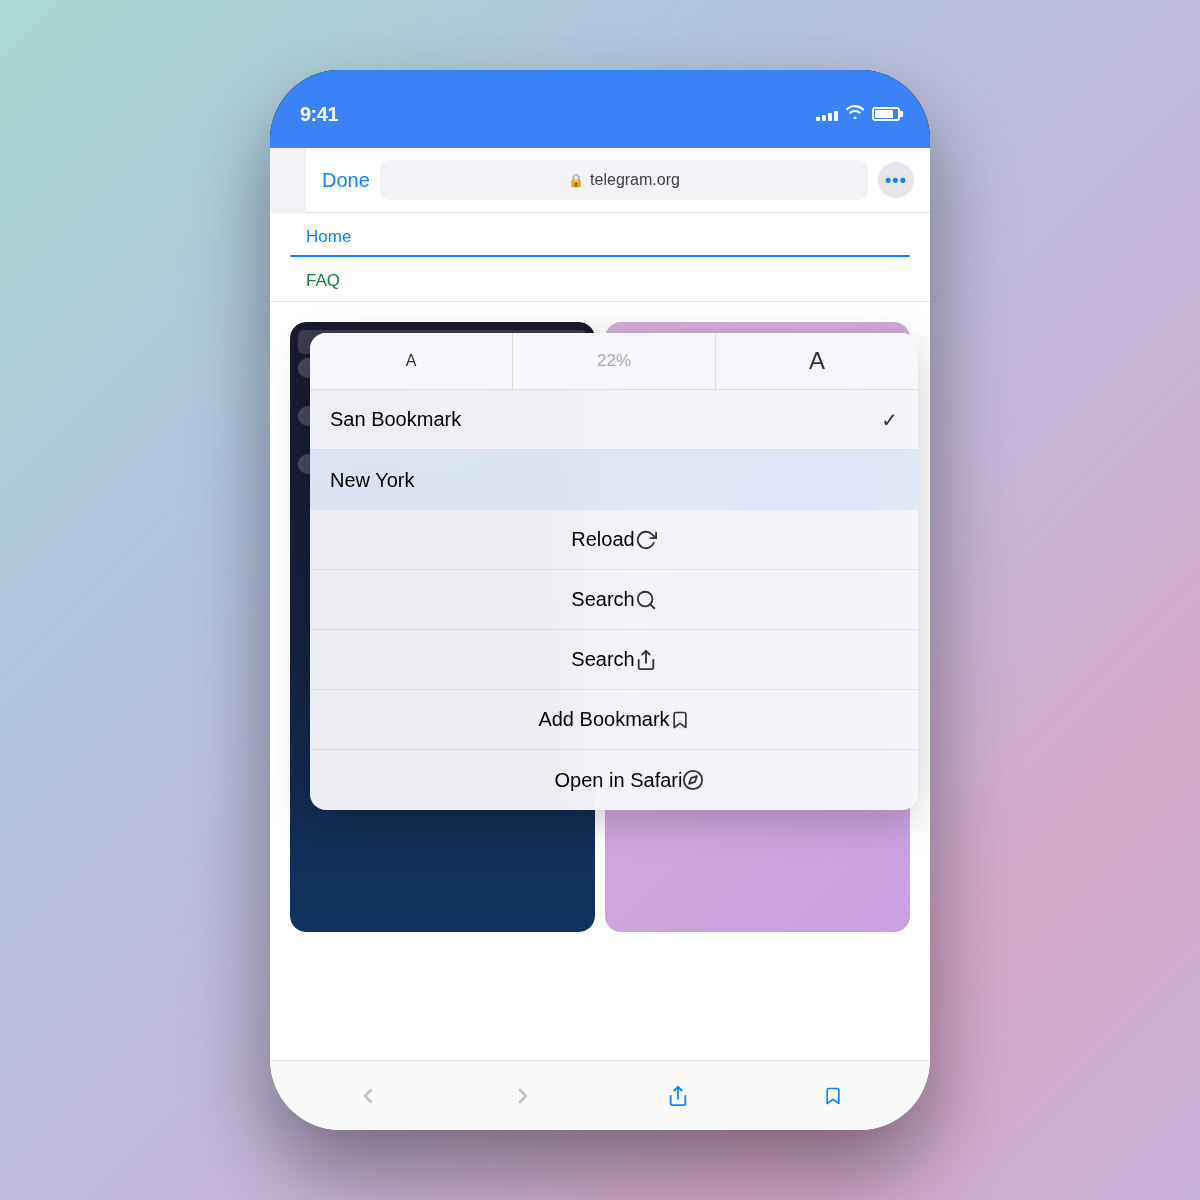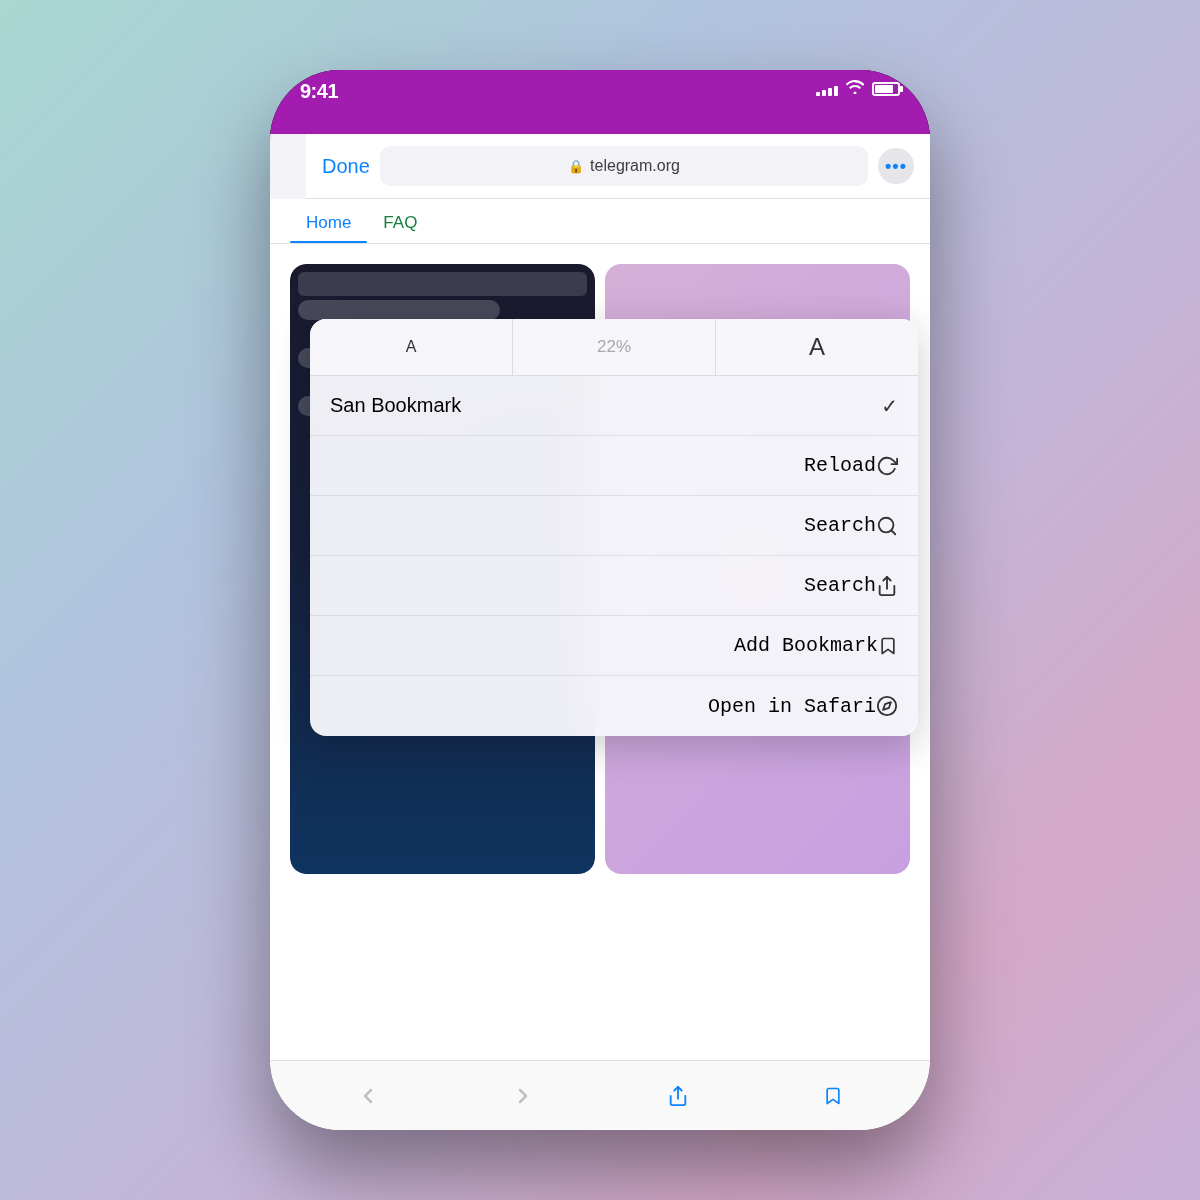--- a/index.html
+++ b/index.html
@@ -23,24 +23,24 @@
       position: relative;
       box-shadow: 0 40px 80px rgba(0,0,0,0.4), inset 0 0 0 2px #333;
       display: flex;
       flex-direction: column;
       align-items: center;
       overflow: hidden;
     }
 
     .status-bar {
       width: 100%;
-      height: 64px;
-      background: #a21caf;
-      display: flex;
-      align-items: flex-start;
+      height: 78px;
+      background: #3b82f6;
+      display: flex;
+      align-items: center;
       justify-content: space-between;
       padding: 10px 30px 0 30px;
       flex-shrink: 0;
     }
 
     .status-time {
       color: #fff;
       font-size: 20px;
       font-weight: 600;
       letter-spacing: -0.5px;
@@ -179,20 +179,21 @@
       flex-direction: column;
       position: relative;
       overflow: hidden;
     }
 
     .tabs-bar {
       display: flex;
       border-bottom: 1px solid #e0e0e0;
       padding: 0 20px;
       background: #fff;
+      flex-direction: column;
     }
 
     .tab-item {
       padding: 14px 16px 10px;
       font-size: 17px;
       cursor: pointer;
       position: relative;
     }
 
     .tab-item.active {
@@ -346,28 +347,27 @@
     .font-size-a-large {
       font-size: 24px;
       color: #333;
       font-weight: 500;
     }
 
     
     .menu-item {
       display: flex;
       align-items: center;
-      justify-content: flex-end;
+      justify-content: center;
       padding: 16px 20px;
       border-bottom: 1px solid rgba(0,0,0,0.08);
       cursor: pointer;
       background: transparent;
       transition: background 0.1s;
       min-height: 60px;
-      font-family: Liberation Mono, monospace;
     }
 
     .menu-item:last-child {
       border-bottom: none;
       margin-left: 31px;
     }
 
     .menu-item-label {
       font-size: 20px;
       color: #000;
@@ -514,20 +514,23 @@
             <div class="font-btn">
               <span class="font-size-a-large">A</span>
             </div>
           </div>
 
           <div class="san-francisco-item">
             <span class="menu-item-label">San Bookmark</span>
             <span class="check-mark">✓</span>
           </div>
 
+          <div class="new-york-item">
+            <span class="menu-item-label">New York</span>
+          </div>
 
           <div class="menu-item">
             <span class="menu-item-label">Reload</span>
             <span class="menu-item-icon">
               <svg width="22" height="22" viewBox="0 0 24 24" fill="none" stroke="#333" stroke-width="2" stroke-linecap="round" stroke-linejoin="round">
                 <polyline points="23 4 23 10 17 10"></polyline>
                 <path d="M20.49 15a9 9 0 1 1-2.12-9.36L23 10"></path>
               </svg>
             </span>
           </div>

